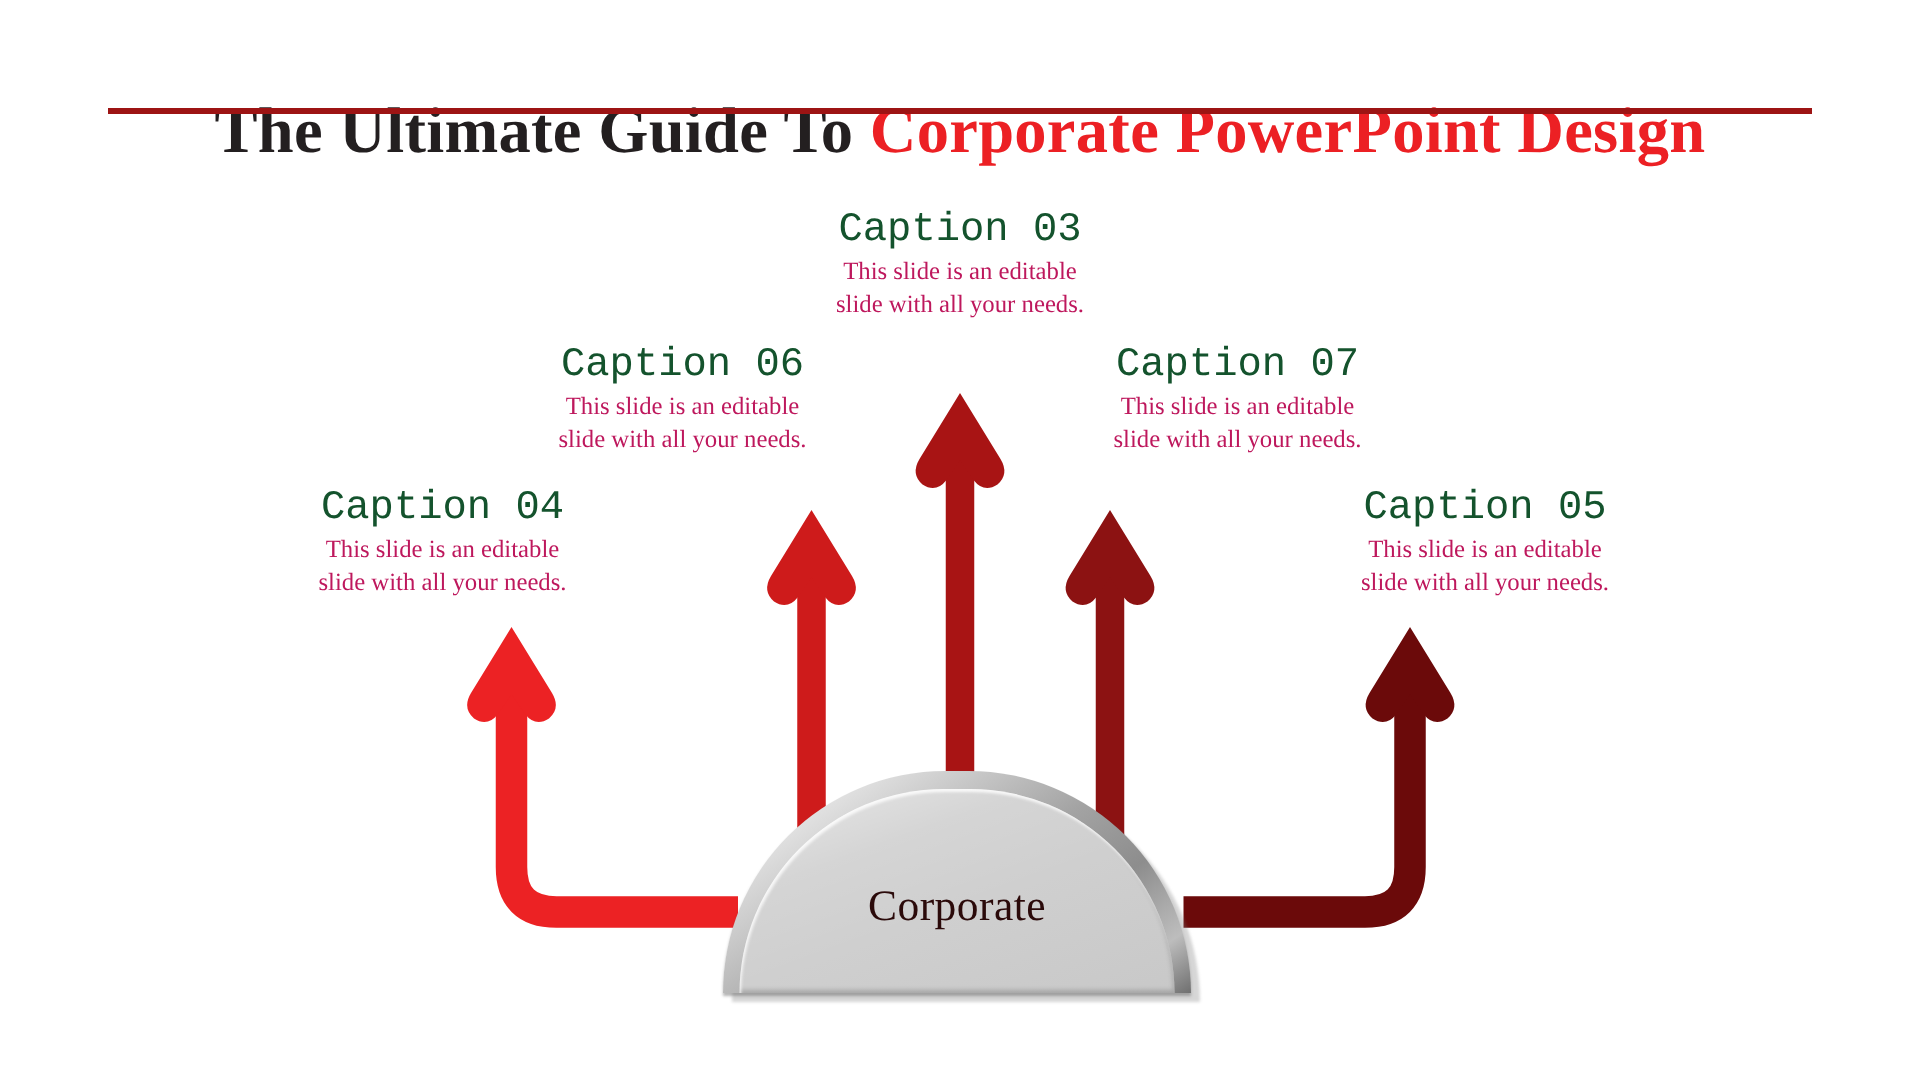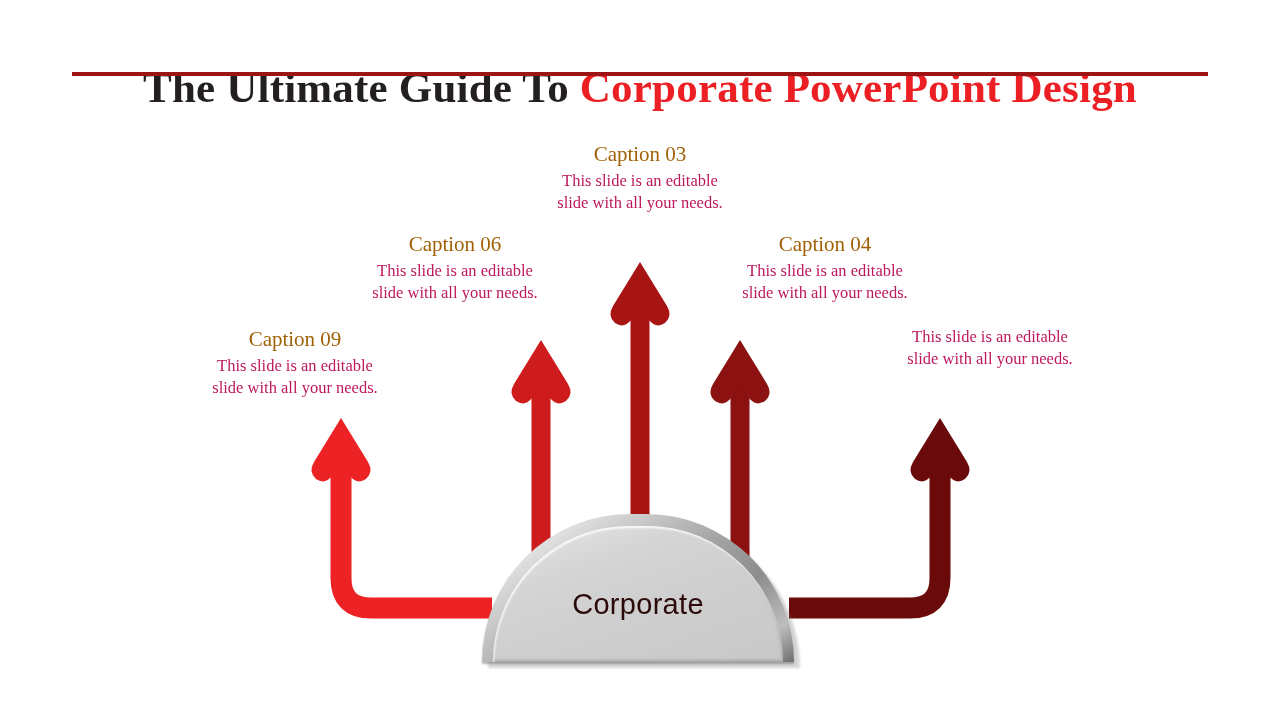--- a/index.html
+++ b/index.html
@@ -127,36 +127,36 @@
                                 rgba(140,140,140,0.10) 100%);
   }
   .dome-label {
     position: absolute;
     left: 0;
     top: 74px;
     width: 312px;
     text-align: center;
     font-size: 29px;
     color: #2b0a0a;
-    font-family: Liberation Sans, sans-serif;
+    font-family: Liberation Serif, serif;
     letter-spacing: 0.3px;
   }
 
   
   .caption {
     position: absolute;
     width: 280px;
     text-align: center;
   }
   .caption-title {
-    font-size: 21px;
-    color: #a16207;
+    font-size: 27px;
+    color: #14532d;
     line-height: 26px;
     margin-bottom: 3px;
-    font-family: Liberation Serif, serif;
+    font-family: Liberation Mono, monospace;
   }
   .caption-body {
     font-size: 16.5px;
     color: #be185d;
     line-height: 22px;
     font-family: "Liberation Serif", "DejaVu Serif", serif;
   }
   .cap1 { left: 155px; top: 326px; }
   .cap2 { left: 315px; top: 231px; }
   .cap3 { left: 500px; top: 141px; }
@@ -248,21 +248,21 @@
     <div class="dome-wrap">
       <div class="dome-shadow"></div>
       <div class="dome-outer">
         <div class="dome-inner"></div>
         <div class="dome-gloss"></div>
         <div class="dome-label">Corporate</div>
       </div>
     </div>
 
     <div class="caption cap1">
-      <div class="caption-title">Caption 09</div>
+      <div class="caption-title">Caption 04</div>
       <div class="caption-body">
         <div>This slide is an editable</div>
         <div>slide with all your needs.</div>
       </div>
     </div>
 
     <div class="caption cap2">
       <div class="caption-title">Caption 06</div>
       <div class="caption-body">
         <div>This slide is an editable</div>
@@ -272,28 +272,29 @@
 
     <div class="caption cap3">
       <div class="caption-title">Caption 03</div>
       <div class="caption-body">
         <div>This slide is an editable</div>
         <div>slide with all your needs.</div>
       </div>
     </div>
 
     <div class="caption cap4">
-      <div class="caption-title">Caption 04</div>
+      <div class="caption-title">Caption 07</div>
       <div class="caption-body">
         <div>This slide is an editable</div>
         <div>slide with all your needs.</div>
       </div>
     </div>
 
     <div class="caption cap5">
+      <div class="caption-title">Caption 05</div>
       <div class="caption-body">
         <div>This slide is an editable</div>
         <div>slide with all your needs.</div>
       </div>
     </div>
 
   </div>
 </div>
 
 </body></html>

